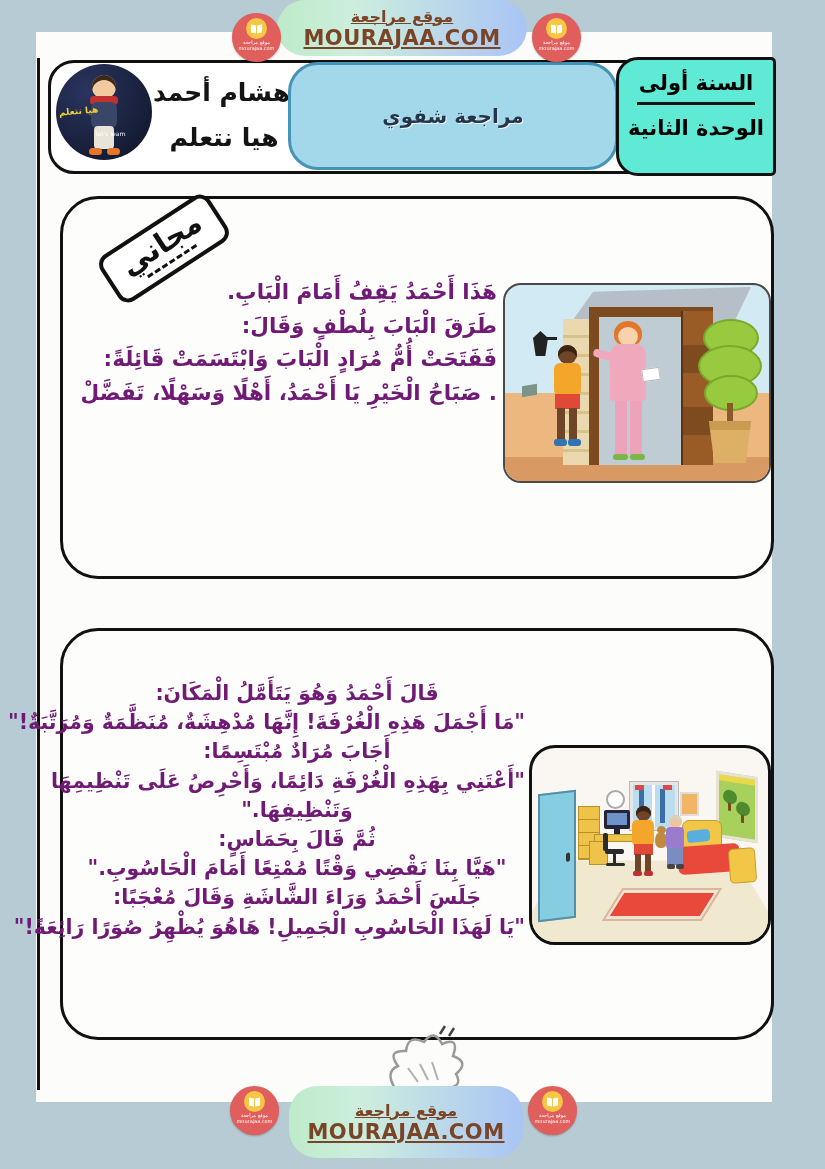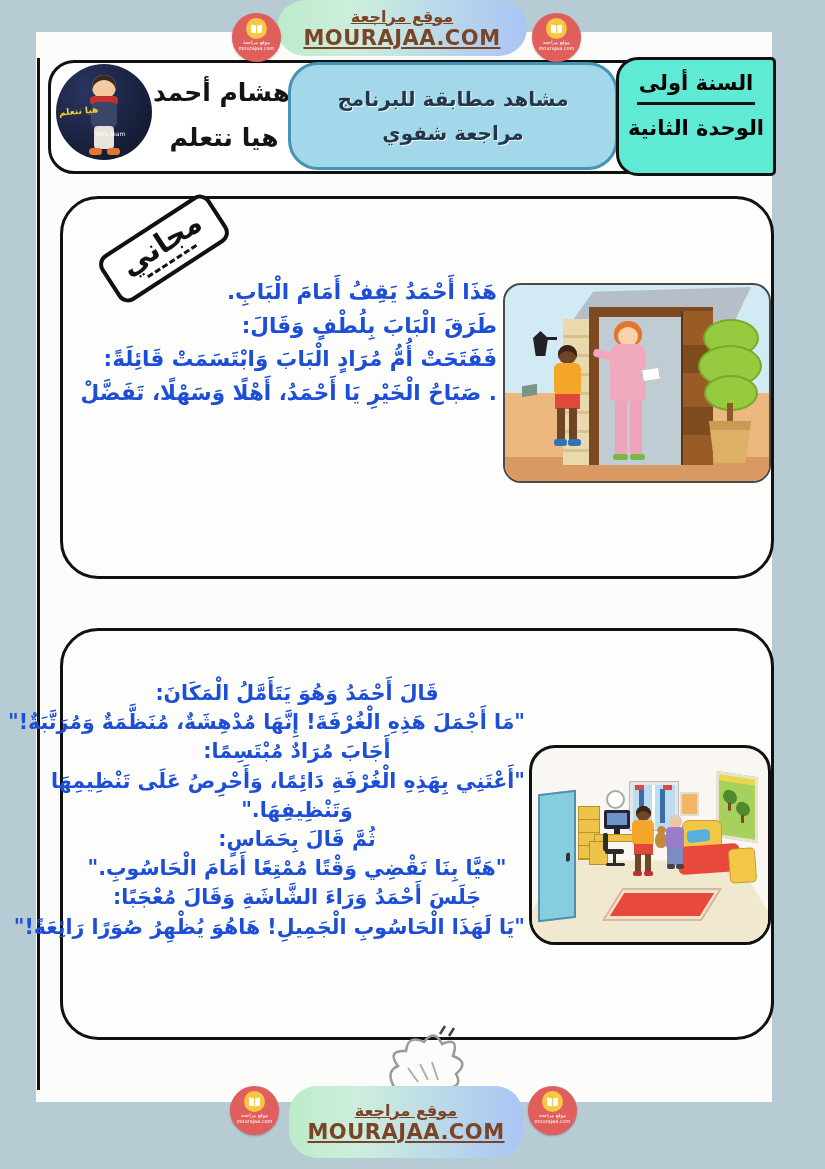--- a/index.html
+++ b/index.html
@@ -49,21 +49,21 @@
   .grade-box .t{font-size:21px;font-weight:bold;direction:rtl;margin-top:11px;white-space:nowrap;}
   .grade-divider{width:76%;height:3px;background:#111;margin:7px auto;}
   
   .card{background:#fdfdfc;border:3.5px solid #111;border-radius:38px;}
   .card1{left:60px;top:196px;width:708px;height:377px;}
   .card2{left:60px;top:628px;width:708px;height:406px;}
   .stamp{left:36px;top:22px;transform:rotate(-33deg);border:4px solid #111;border-radius:12px;
     padding:1px 16px 5px;background:#fff;}
   .stamp-word{font-size:29px;font-weight:bold;color:#111;direction:rtl;}
   .stamp-dashes{width:64%;border-top:3px dashed #111;margin:2px auto 2px;}
-  .story{direction:rtl;text-align:right;color:#1d4ed8;font-weight:bold;}
+  .story{direction:rtl;text-align:right;color:#701a75;font-weight:bold;}
   .story div{white-space:nowrap;}
   .story1{left:14px;top:76px;width:420px;font-size:21.5px;line-height:33.5px;}
   .story2{left:6px;top:48px;width:456px;font-size:20.5px;line-height:29.2px;text-align:center;}
   
   .scene1{left:440px;top:84px;width:264px;height:196px;border:2.5px solid #4a4a4a;border-radius:18px;
     overflow:hidden;background:#d2eaf4;}
   .s1-wall{position:absolute;left:0;bottom:0;width:100%;height:88px;background:#ecb87f;}
   .s1-ground{position:absolute;left:0;bottom:0;width:100%;height:24px;background:#d89a62;}
   .s1-awning{position:absolute;left:58px;top:2px;width:188px;height:47px;background:#b6bec8;
     clip-path:polygon(0 100%,16% 10%,100% 0,88% 100%);box-shadow:inset 0 -8px 0 #99a1ac;}
@@ -190,21 +190,20 @@
   <div class="av-cap-ar">هيا نتعلم</div>
   <div class="av-cap-en">let's learn</div>
 </div>
 
 <div class="abs names">
   <div>هشام أحمد</div>
   <div>هيا نتعلم</div>
 </div>
 
 <div class="abs badge">
-  <div>مشاهد مطابقة للبرنامج</div>
   <div>مراجعة شفوي</div>
 </div>
 
 <div class="abs grade-box">
   <div class="t">السنة أولى</div>
   <div class="grade-divider"></div>
   <div class="t">الوحدة الثانية</div>
 </div>
 
 <div class="abs card card1">

